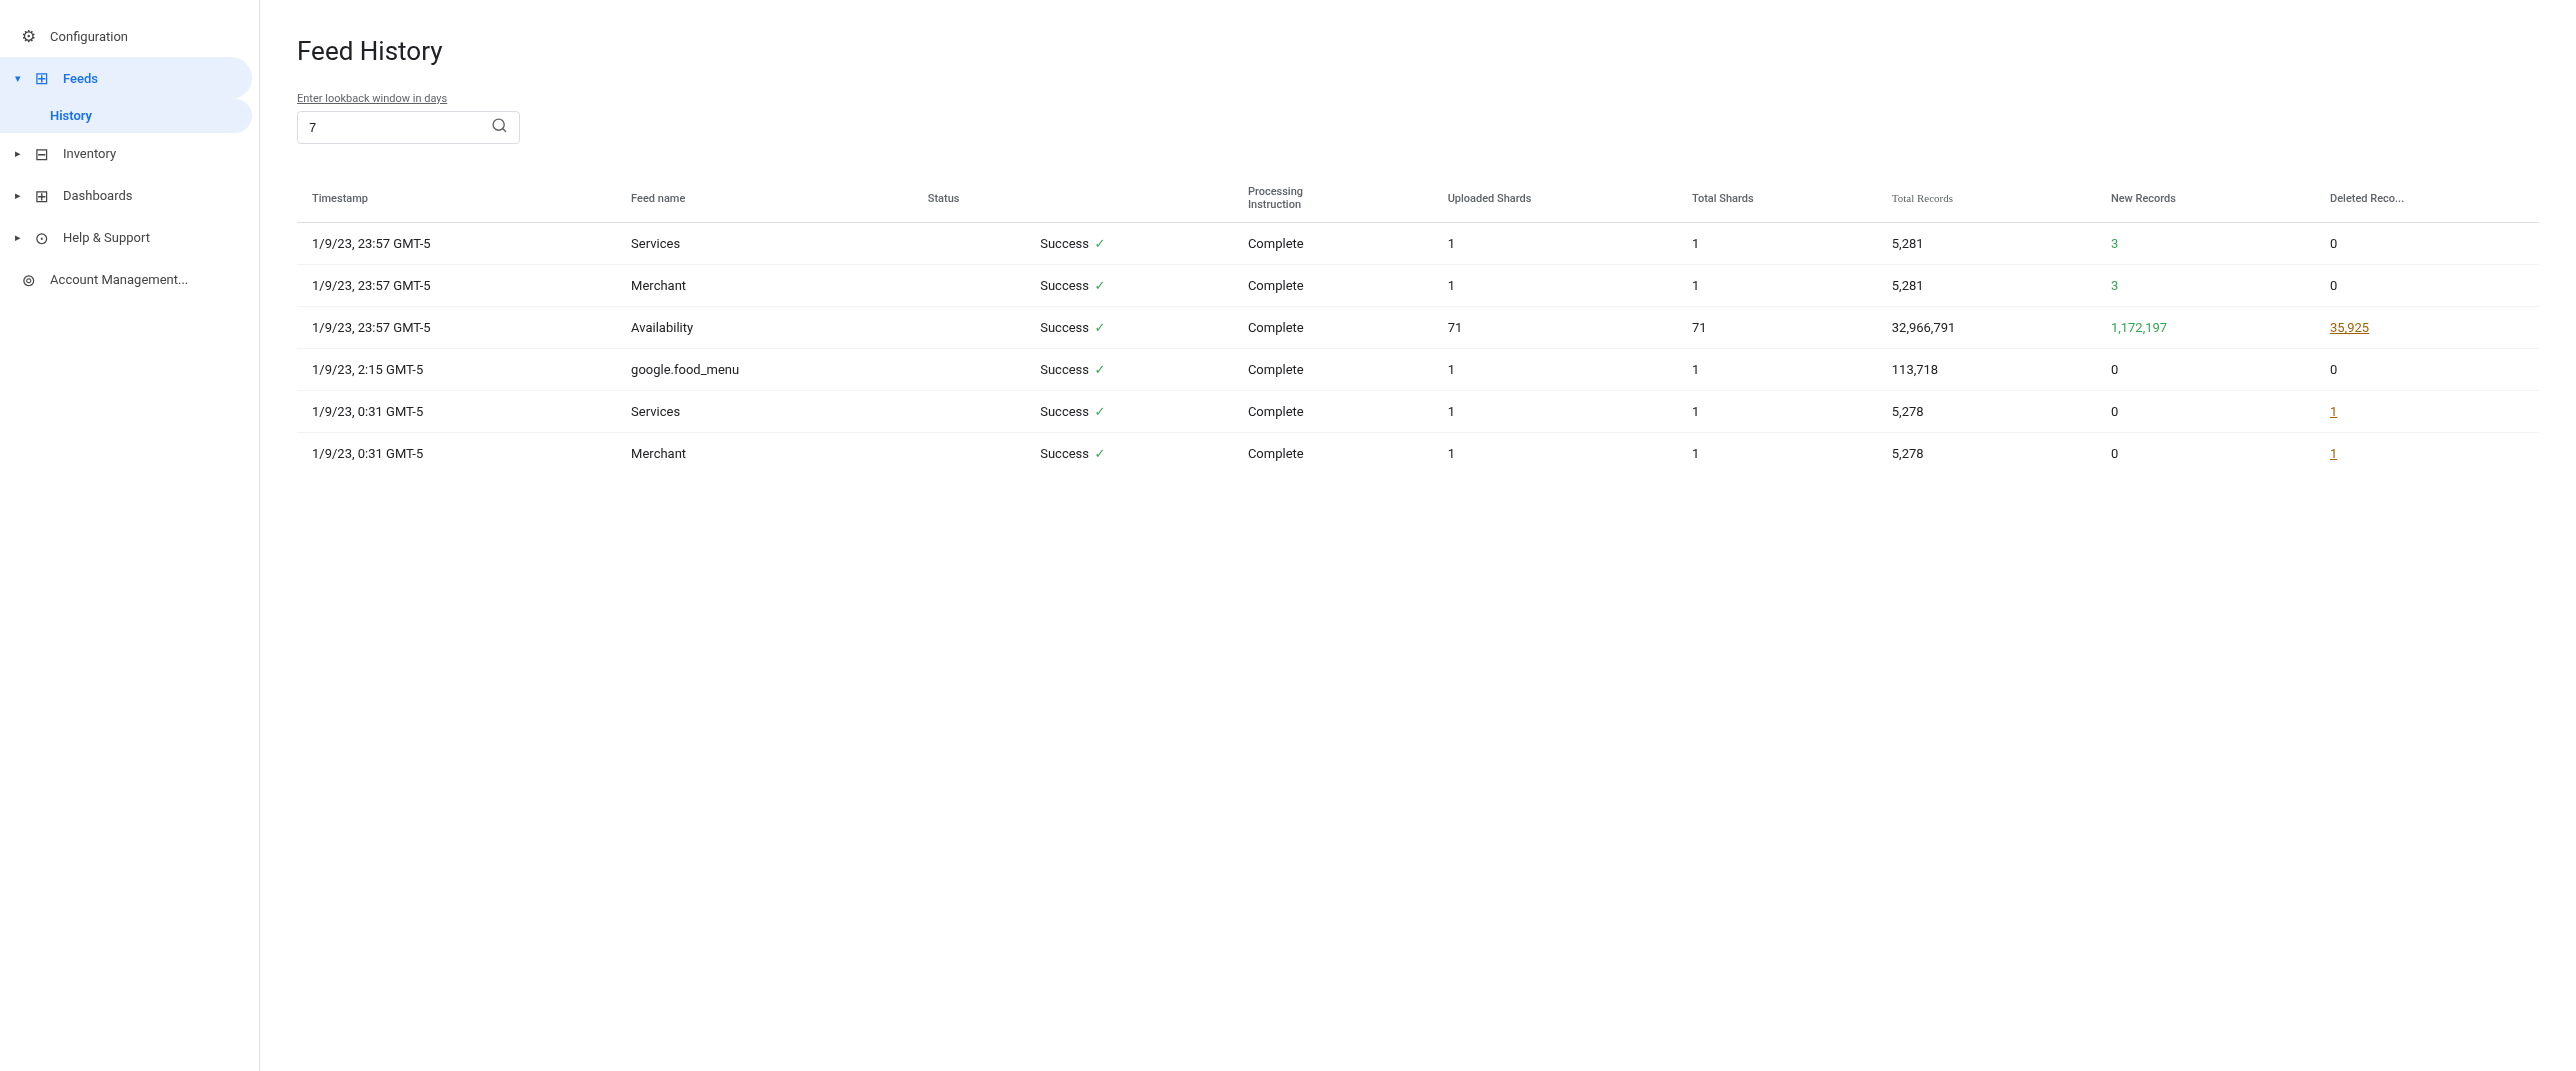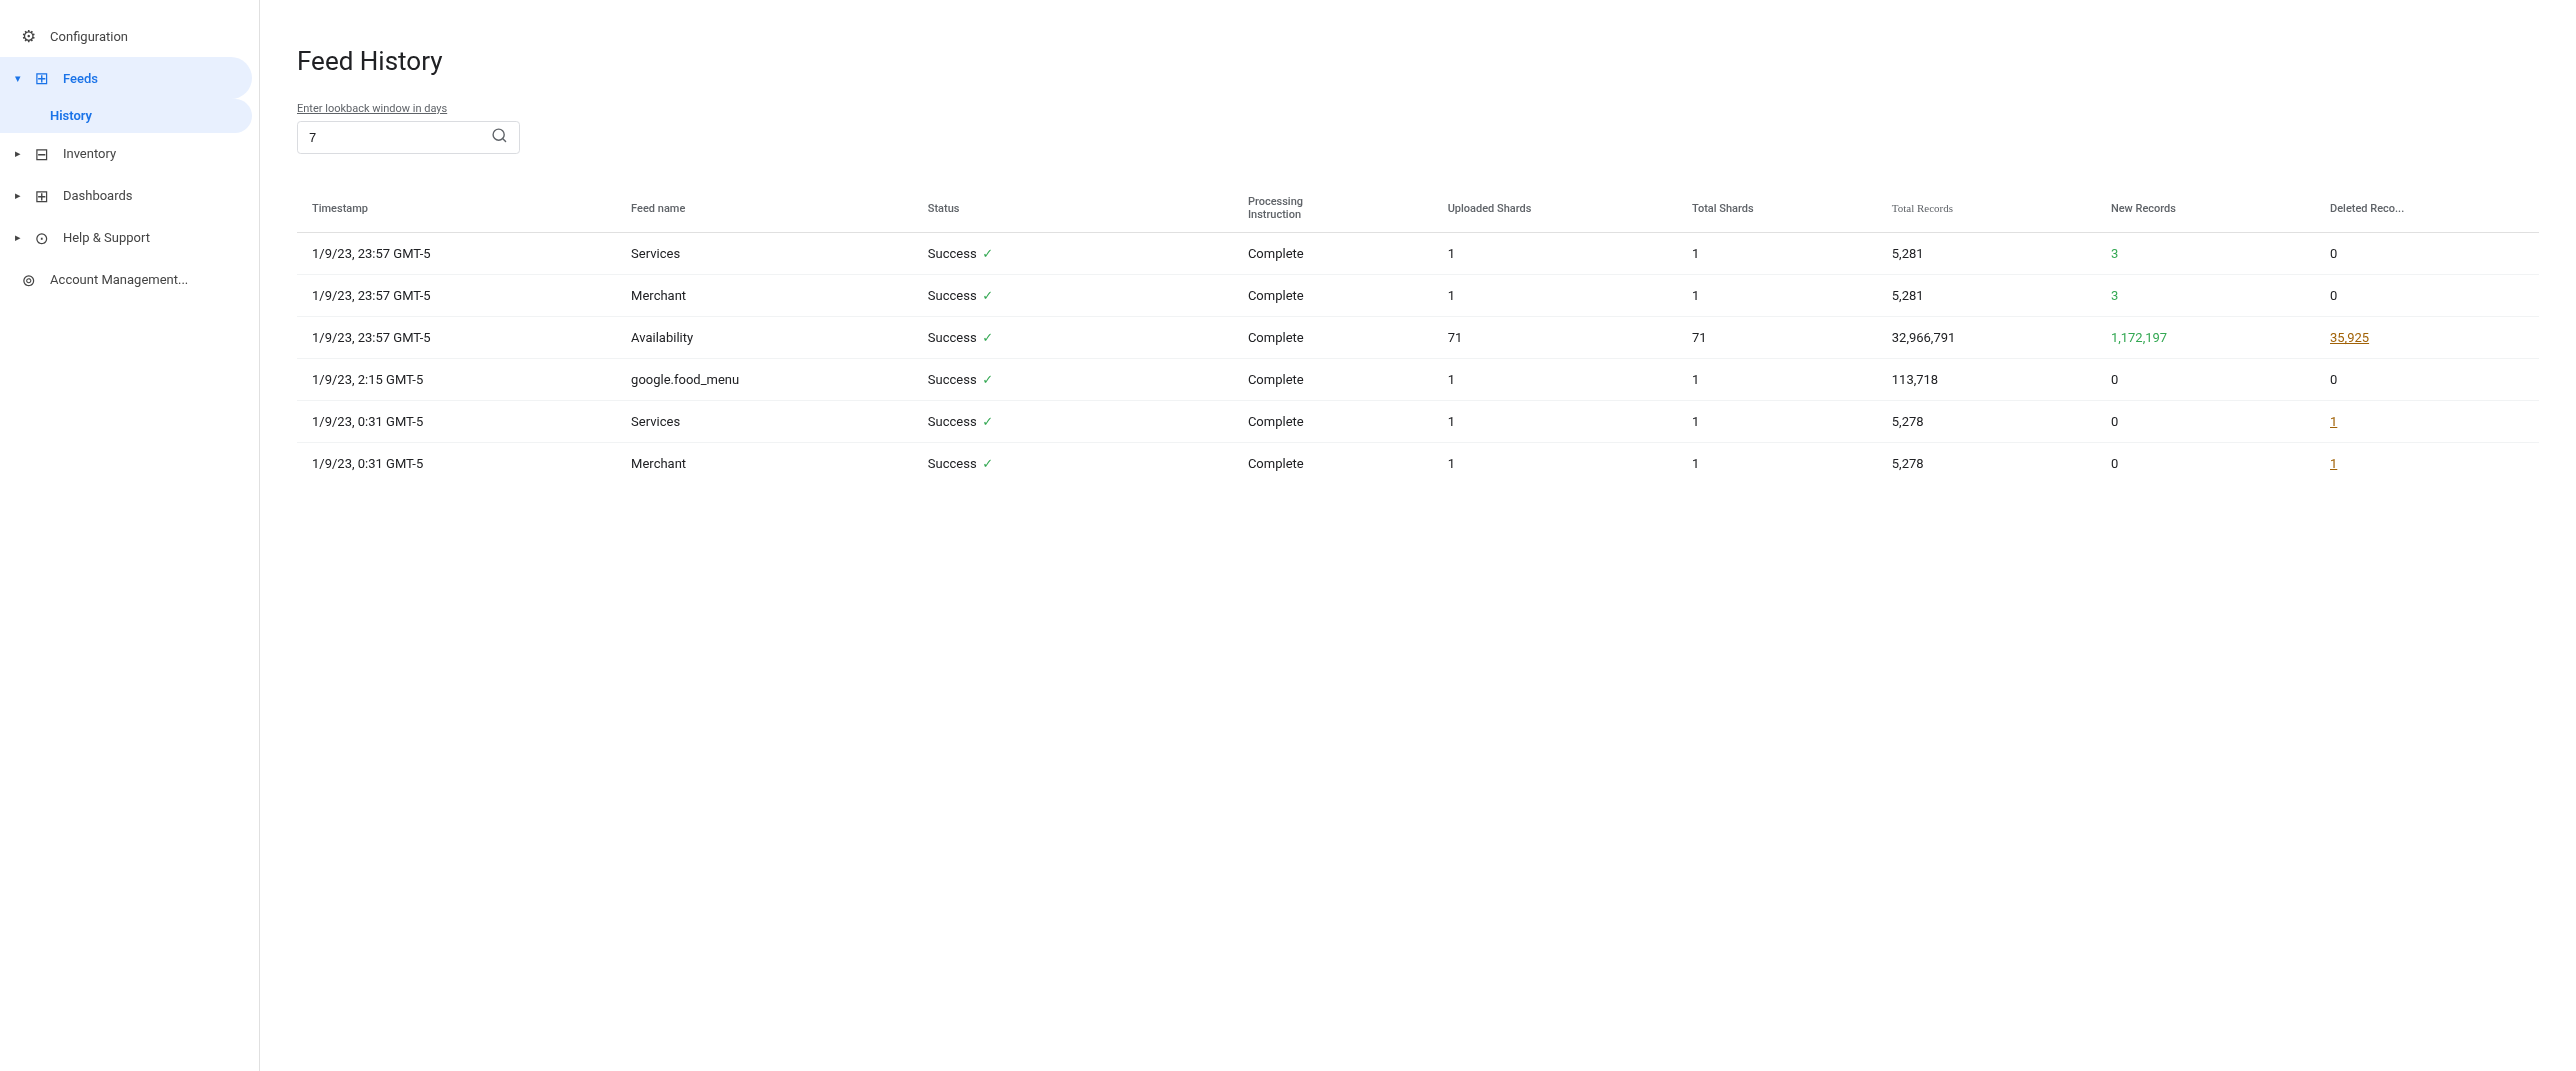--- a/index.html
+++ b/index.html
@@ -41,21 +41,21 @@
       font-size: 13px;
       border-radius: 0 22px 22px 0;
       margin-right: 7.4px;
     }
     .sidebar-sub-item.active { background: #e8f0fe; color: #1a73e8; font-weight: 600; }
 
     
     .main {
       flex: 1;
       overflow: auto;
-      padding: 46px 37px;
+      padding: 36px 37px;
       background: #fff;
     }
 
     .page-title {
       font-size: 26px;
       font-weight: 400;
       color: #202124;
       margin-bottom: 26px;
     }
 
@@ -127,20 +127,21 @@
       align-items: center;
       justify-content: center;
       font-size: 8.4px;
       color: #fbbc04;
     }
     .status-success {
       display: flex;
       align-items: center;
       gap: 5.6px;
       color: #202124;
+      justify-content: center;
     }
     .status-success .check-icon {
       color: #34a853;
       font-size: 13px;
     }
     .new-records-green { color: #34a853; }
     .deleted-records-red { color: #a16207; text-decoration: underline; }
     .col-timestamp { min-width: 121px; }
     .col-feedname { min-width: 130px; }
     .col-status { min-width: 149px; }

